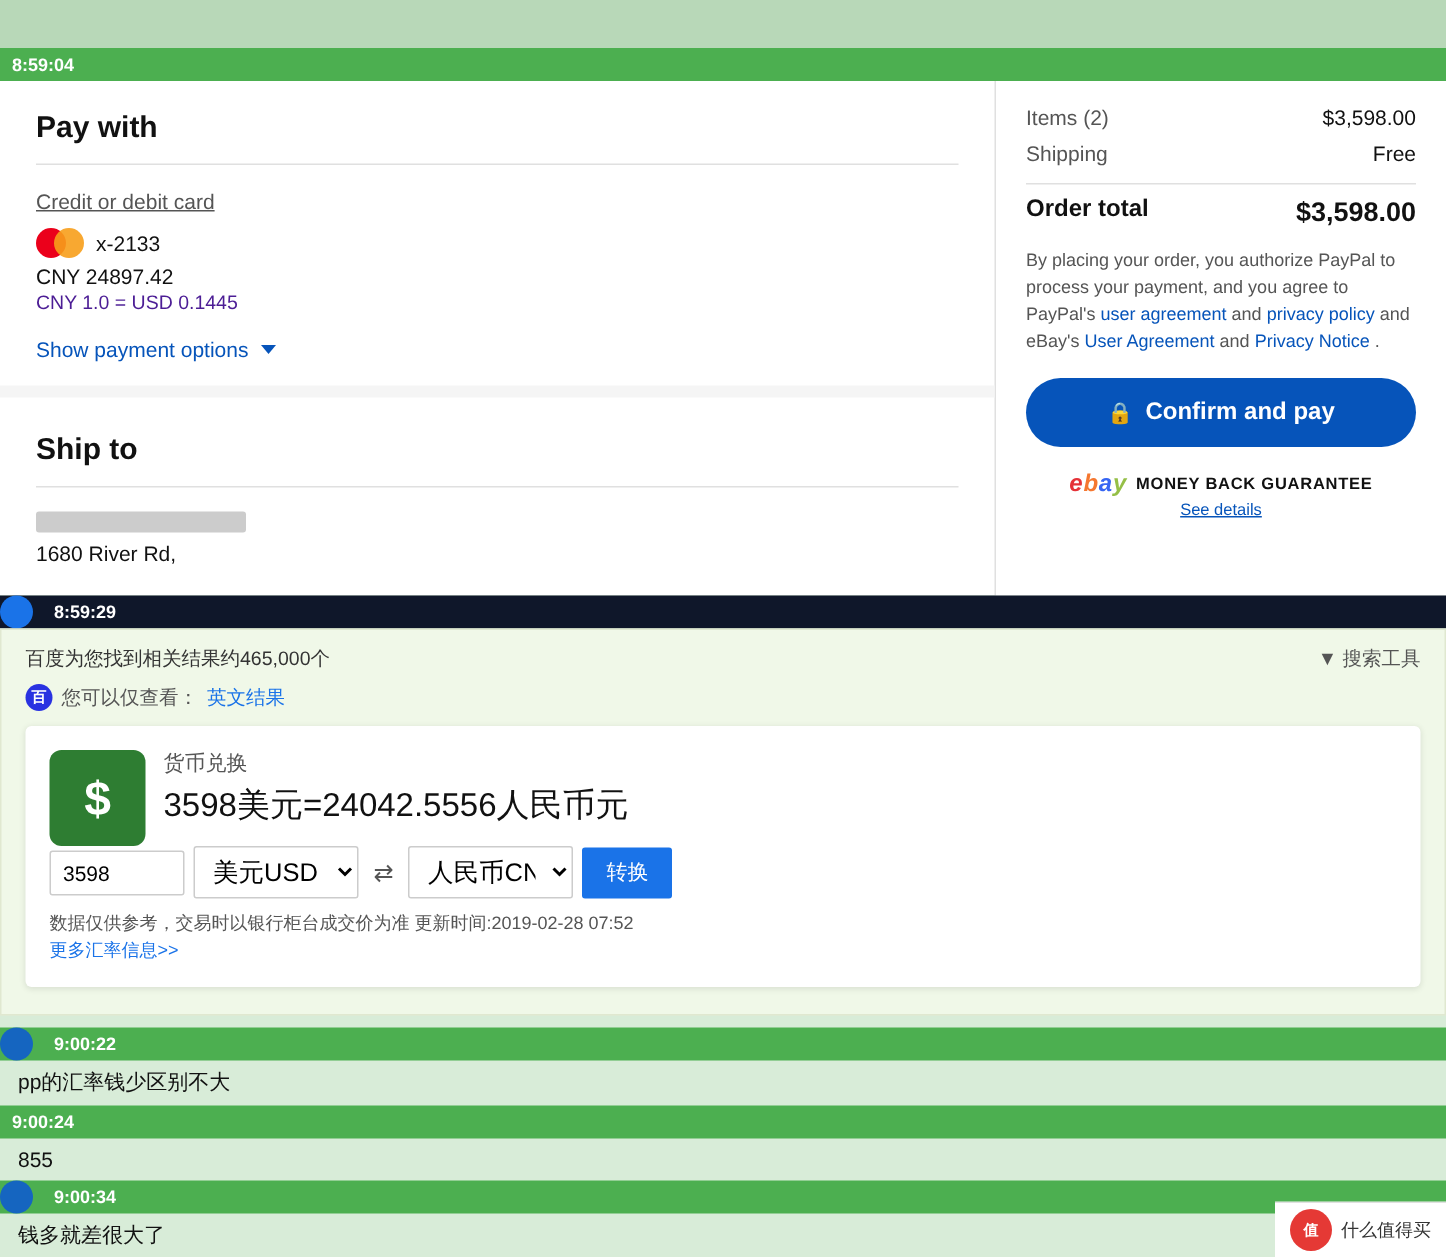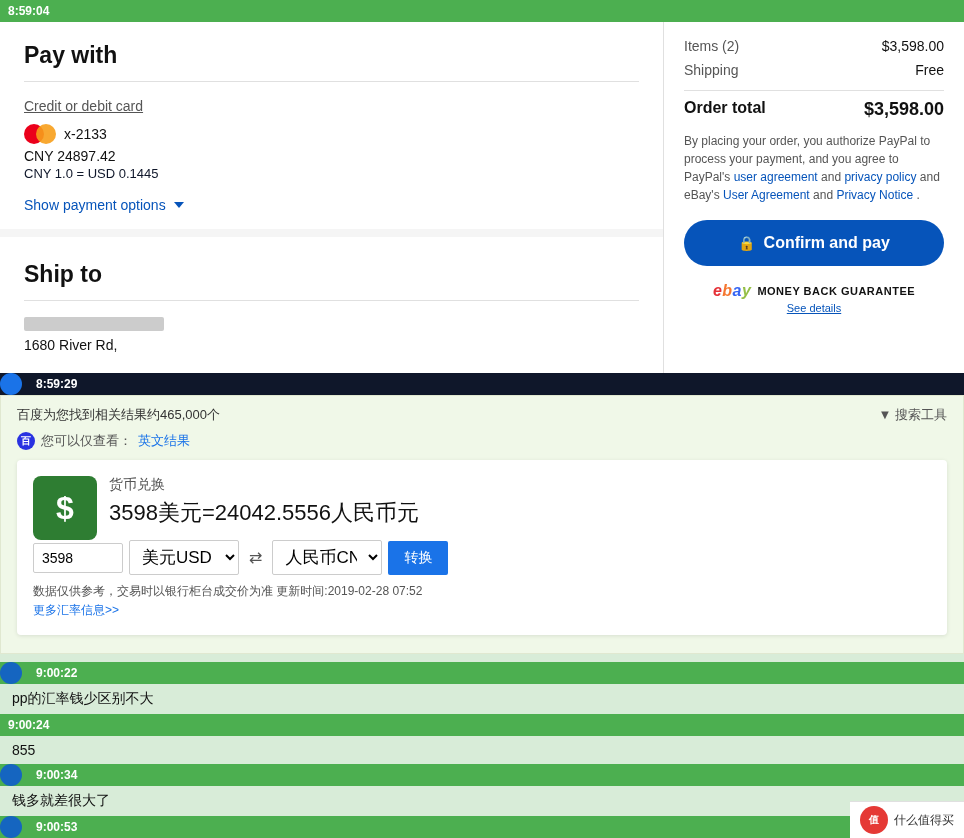--- a/index.html
+++ b/index.html
@@ -5,20 +5,21 @@
     * { box-sizing: border-box; margin: 0; padding: 0; }
     body { font-family: Arial, sans-serif; background: #b8d8b8; width: 964px; min-height: 838px; position: relative; overflow: hidden; }
 
     
     .top-bar {
       background: #4caf50;
       height: 22px;
       display: flex;
       align-items: center;
       padding: 0 8px;
+      margin-top: 32px;
     }
     .top-bar-time {
       color: white;
       font-size: 12px;
       font-weight: bold;
     }
 
     
     .ebay-content {
       background: white;
@@ -34,21 +35,21 @@
     }
 
     .right-panel {
       width: 300px;
       padding: 16px 20px;
       background: white;
     }
 
     
     .section-title {
-      font-size: 23px;
+      font-size: 20px;
       font-weight: bold;
       color: #111;
       margin-bottom: 16px;
       padding-bottom: 12px;
       border-bottom: 1px solid #e0e0e0;
     }
 
     .payment-method {
       color: #555;
       font-size: 14px;
@@ -77,21 +78,21 @@
     }
 
     .cny-amount {
       font-size: 14px;
       color: #111;
       margin: 2px 0;
     }
 
     .exchange-rate {
       font-size: 13px;
-      color: #0f172a;
+      color: #4c1d95;
       margin-bottom: 16px;
     }
 
     .show-payment-options {
       color: #0654ba;
       font-size: 14px;
       cursor: pointer;
       display: flex;
       align-items: center;
       gap: 4px;

